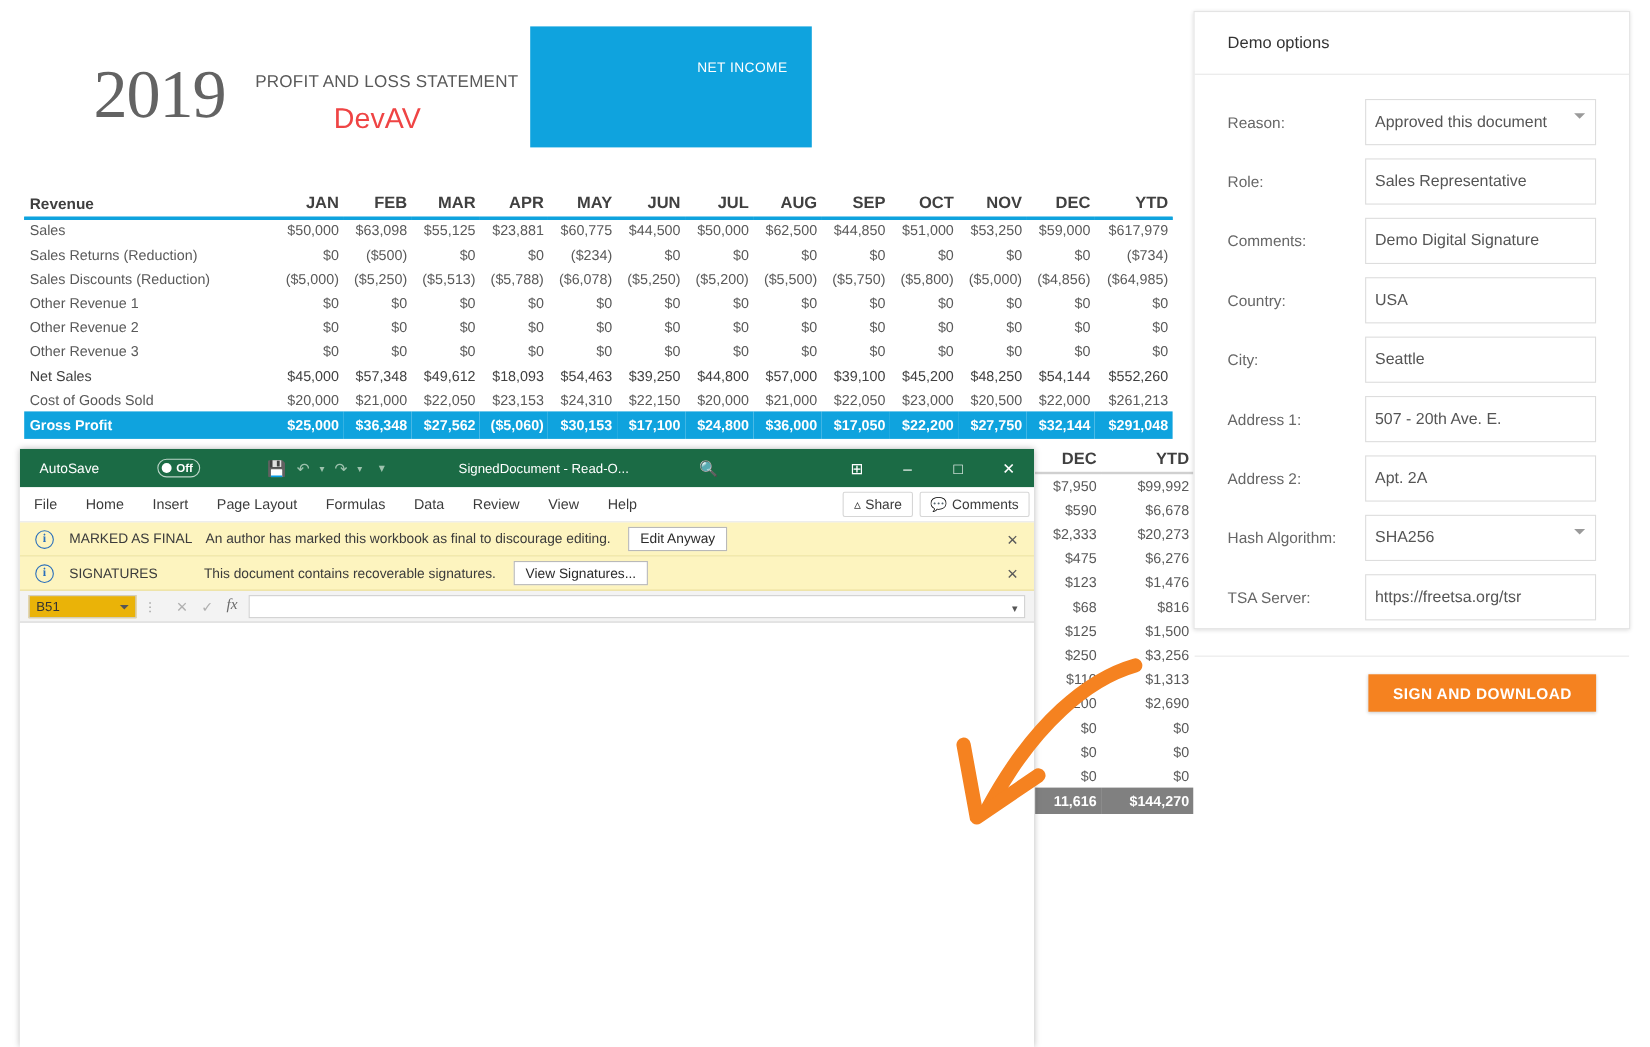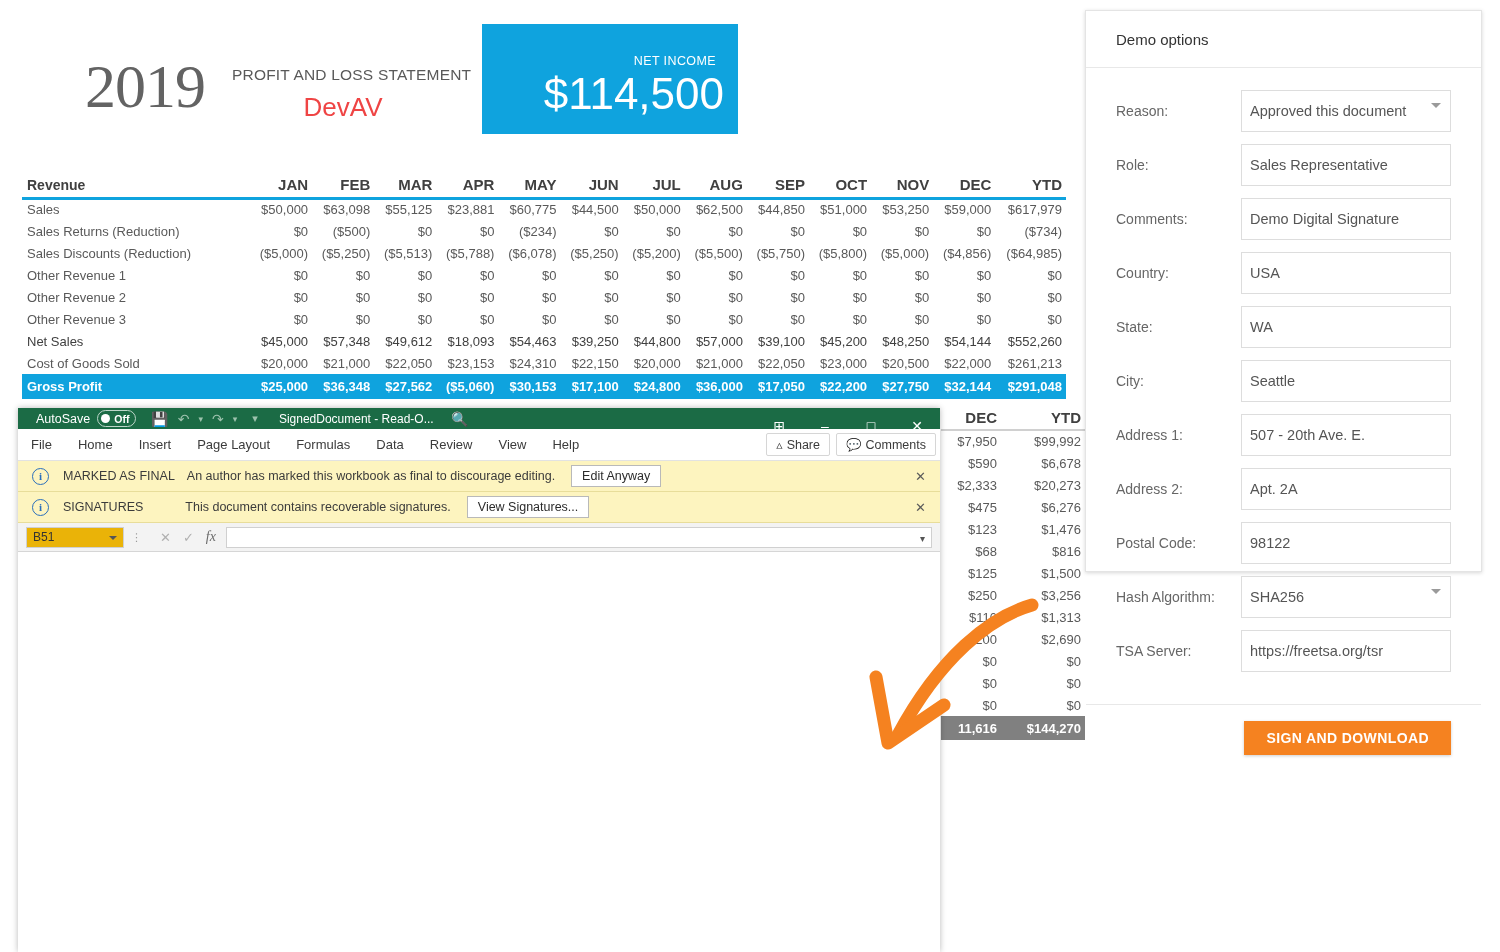--- a/index.html
+++ b/index.html
@@ -64,22 +64,22 @@
            border-top:5px solid #9a9a9a; }
   .demo-foot { border-top:1px solid #e8e8e8; height:74px; position:relative; margin-top:14px; }
   .signbtn { position:absolute; right:30px; top:16px; height:34px; padding:0 22px;
              background:#f58220; color:#fff; font-size:14px; font-weight:bold; letter-spacing:.4px;
              border:none; cursor:pointer; display:flex; align-items:center;
              box-shadow:0 1px 3px rgba(0,0,0,.2); font-family:"Liberation Sans", sans-serif; }
 
   
   .xl { position:absolute; left:18px; top:408px; width:922px; height:544px;
         background:#fff; box-shadow:0 0 6px rgba(0,0,0,.28); overflow:hidden; }
-  .xl-title { height:21px; background:#1b6b45; display:flex; align-items:center;
-              color:#fff; font-size:13px; position:relative; }
+  .xl-title { height:35px; background:#1b6b45; display:flex; align-items:center;
+              color:#fff; font-size:13px; position:relative;gap:46px; }
   .autosave { margin-left:18px; font-size:12.5px; }
   .toggle { display:inline-flex; align-items:center; margin-left:7px; height:17px;
             border:1px solid #bdd6c9; border-radius:9px; padding:0 6px 0 3px; background:transparent; }
   .toggle .knob { width:9px; height:9px; border-radius:50%; background:#fff; margin-right:4px; }
   .toggle .t { font-size:10.5px; color:#fff; font-weight:bold; }
   .qat { margin-left:12px; display:flex; align-items:center; gap:3px; color:#9dc2ad; }
   .qat span { font-size:14px; padding:0 3px; }
   .xl-docname { margin-left:18px; font-size:12px; color:#fff; }
   .xl-search { margin-left:18px; font-size:14px; color:#cfe3d8; }
   .xl-wbtns { position:absolute; right:0; top:0; height:35px; display:flex; align-items:center; }
@@ -126,21 +126,20 @@
 
 <div id="root">
 
   <div class="doc">
     <div class="doc-header">
       <div class="year">2019</div>
       <div class="doc-sub">PROFIT AND LOSS STATEMENT</div>
       <div class="doc-company">DevAV</div>
       <div class="netbox">
         <div class="netbox-label">NET INCOME</div>
-        <div class="netbox-val">$114,500</div>
       </div>
     </div>
 
     <table class="pnl">
       <thead>
         <tr class="head">
           <th class="lbl" style="width:228px">Revenue</th>
           <th class="m">JAN</th>
           <th class="m">FEB</th>
           <th class="m">MAR</th>
@@ -396,47 +395,35 @@
             <span>Demo Digital Signature</span>
           </div>
         </div>
         <div class="frow">
           <div class="flabel">Country:</div>
           <div class="fctl">
             <span>USA</span>
           </div>
         </div>
         <div class="frow">
-          <div class="flabel">State:</div>
-          <div class="fctl">
-            <span>WA</span>
-          </div>
-        </div>
-        <div class="frow">
           <div class="flabel">City:</div>
           <div class="fctl">
             <span>Seattle</span>
           </div>
         </div>
         <div class="frow">
           <div class="flabel">Address 1:</div>
           <div class="fctl">
             <span>507 - 20th Ave. E.</span>
           </div>
         </div>
         <div class="frow">
           <div class="flabel">Address 2:</div>
           <div class="fctl">
             <span>Apt. 2A</span>
-          </div>
-        </div>
-        <div class="frow">
-          <div class="flabel">Postal Code:</div>
-          <div class="fctl">
-            <span>98122</span>
           </div>
         </div>
         <div class="frow">
           <div class="flabel">Hash Algorithm:</div>
           <div class="fctl sel">
             <span>SHA256</span>
             <span class="caret"></span>
           </div>
         </div>
         <div class="frow">

